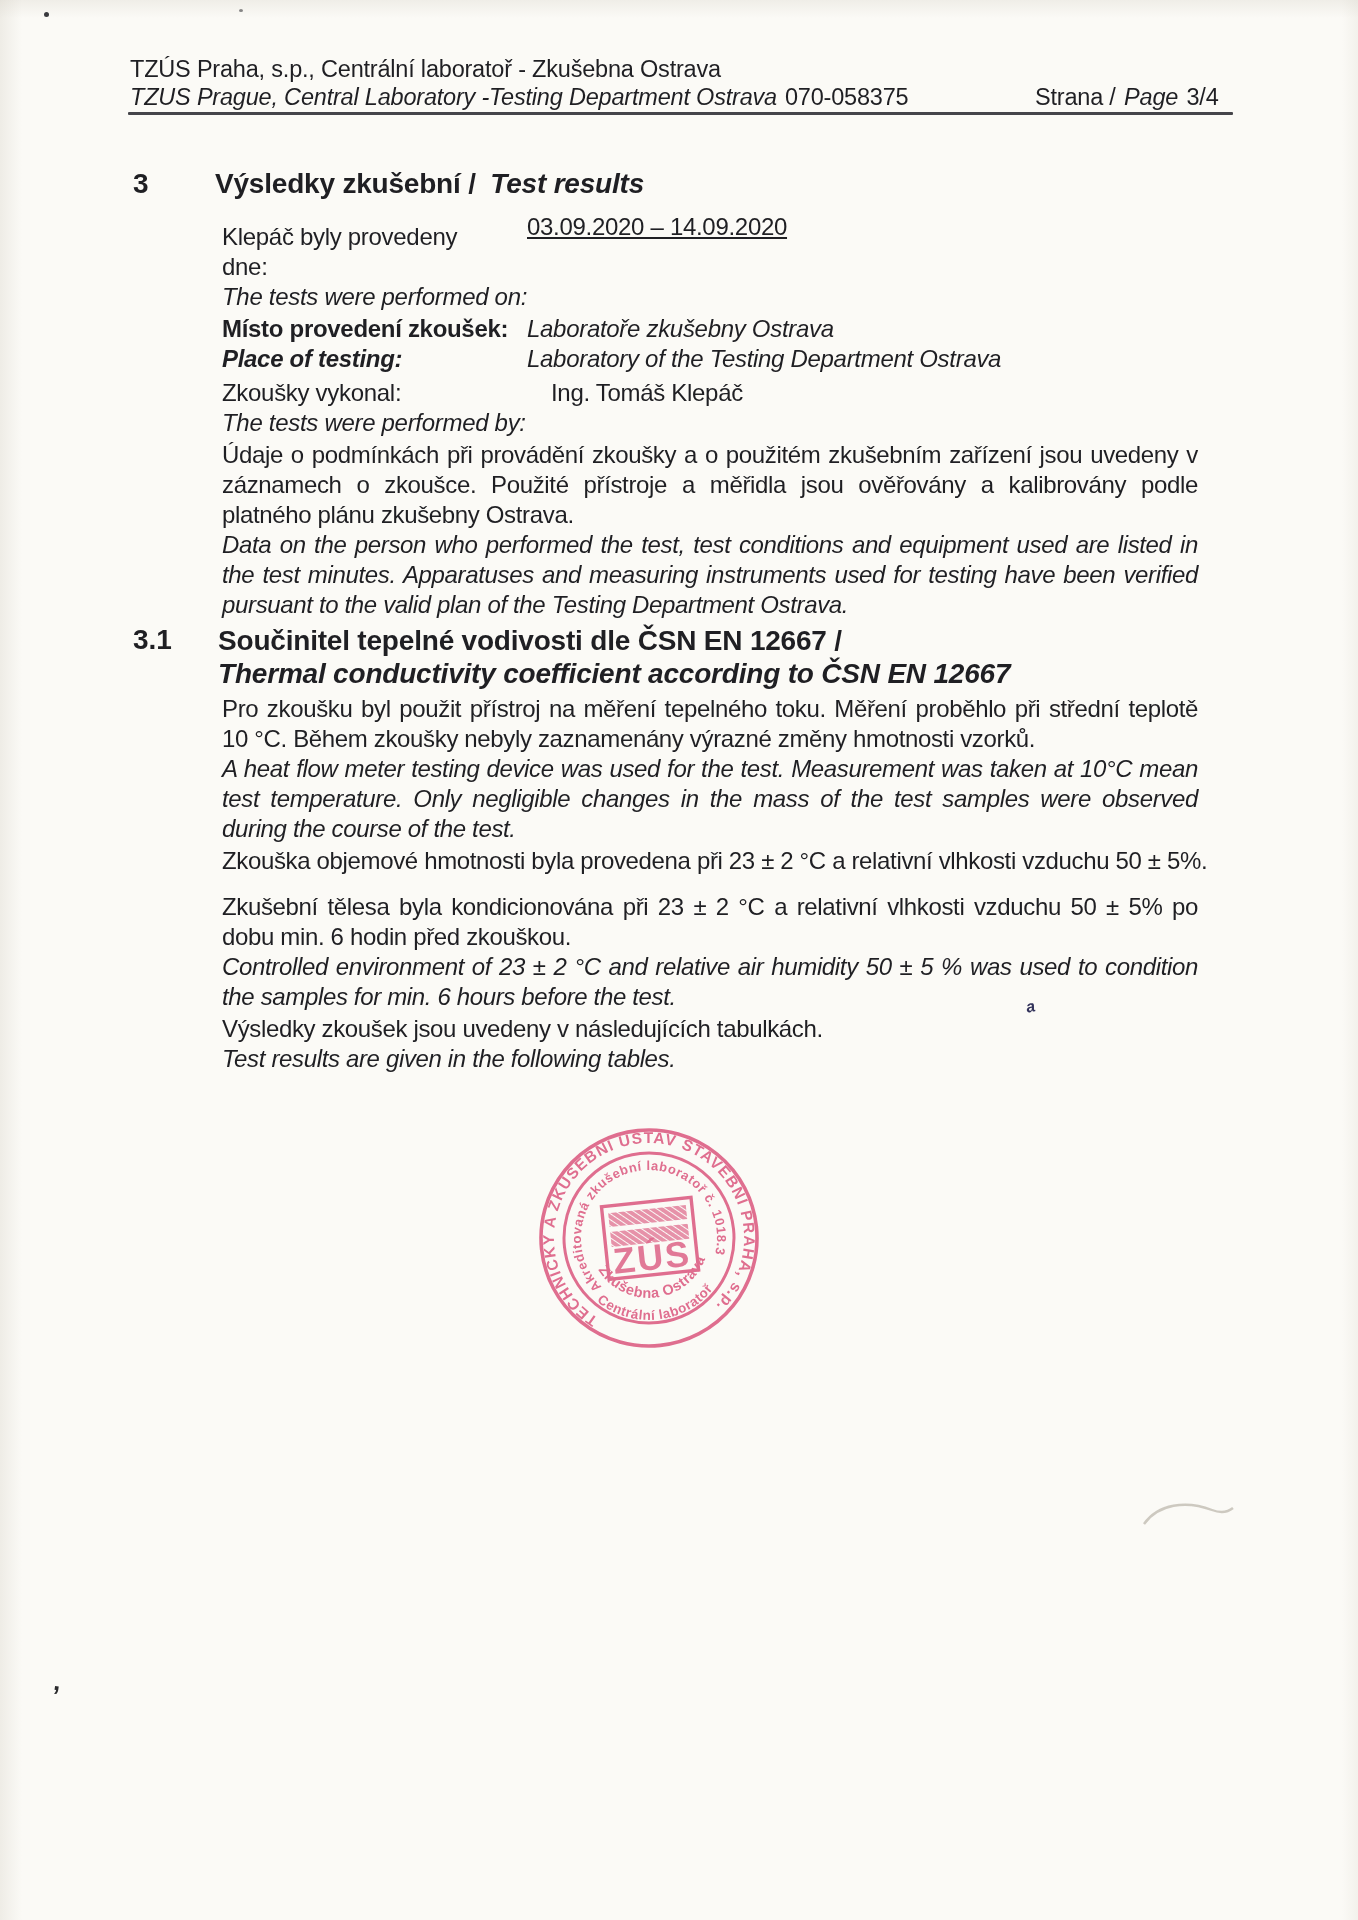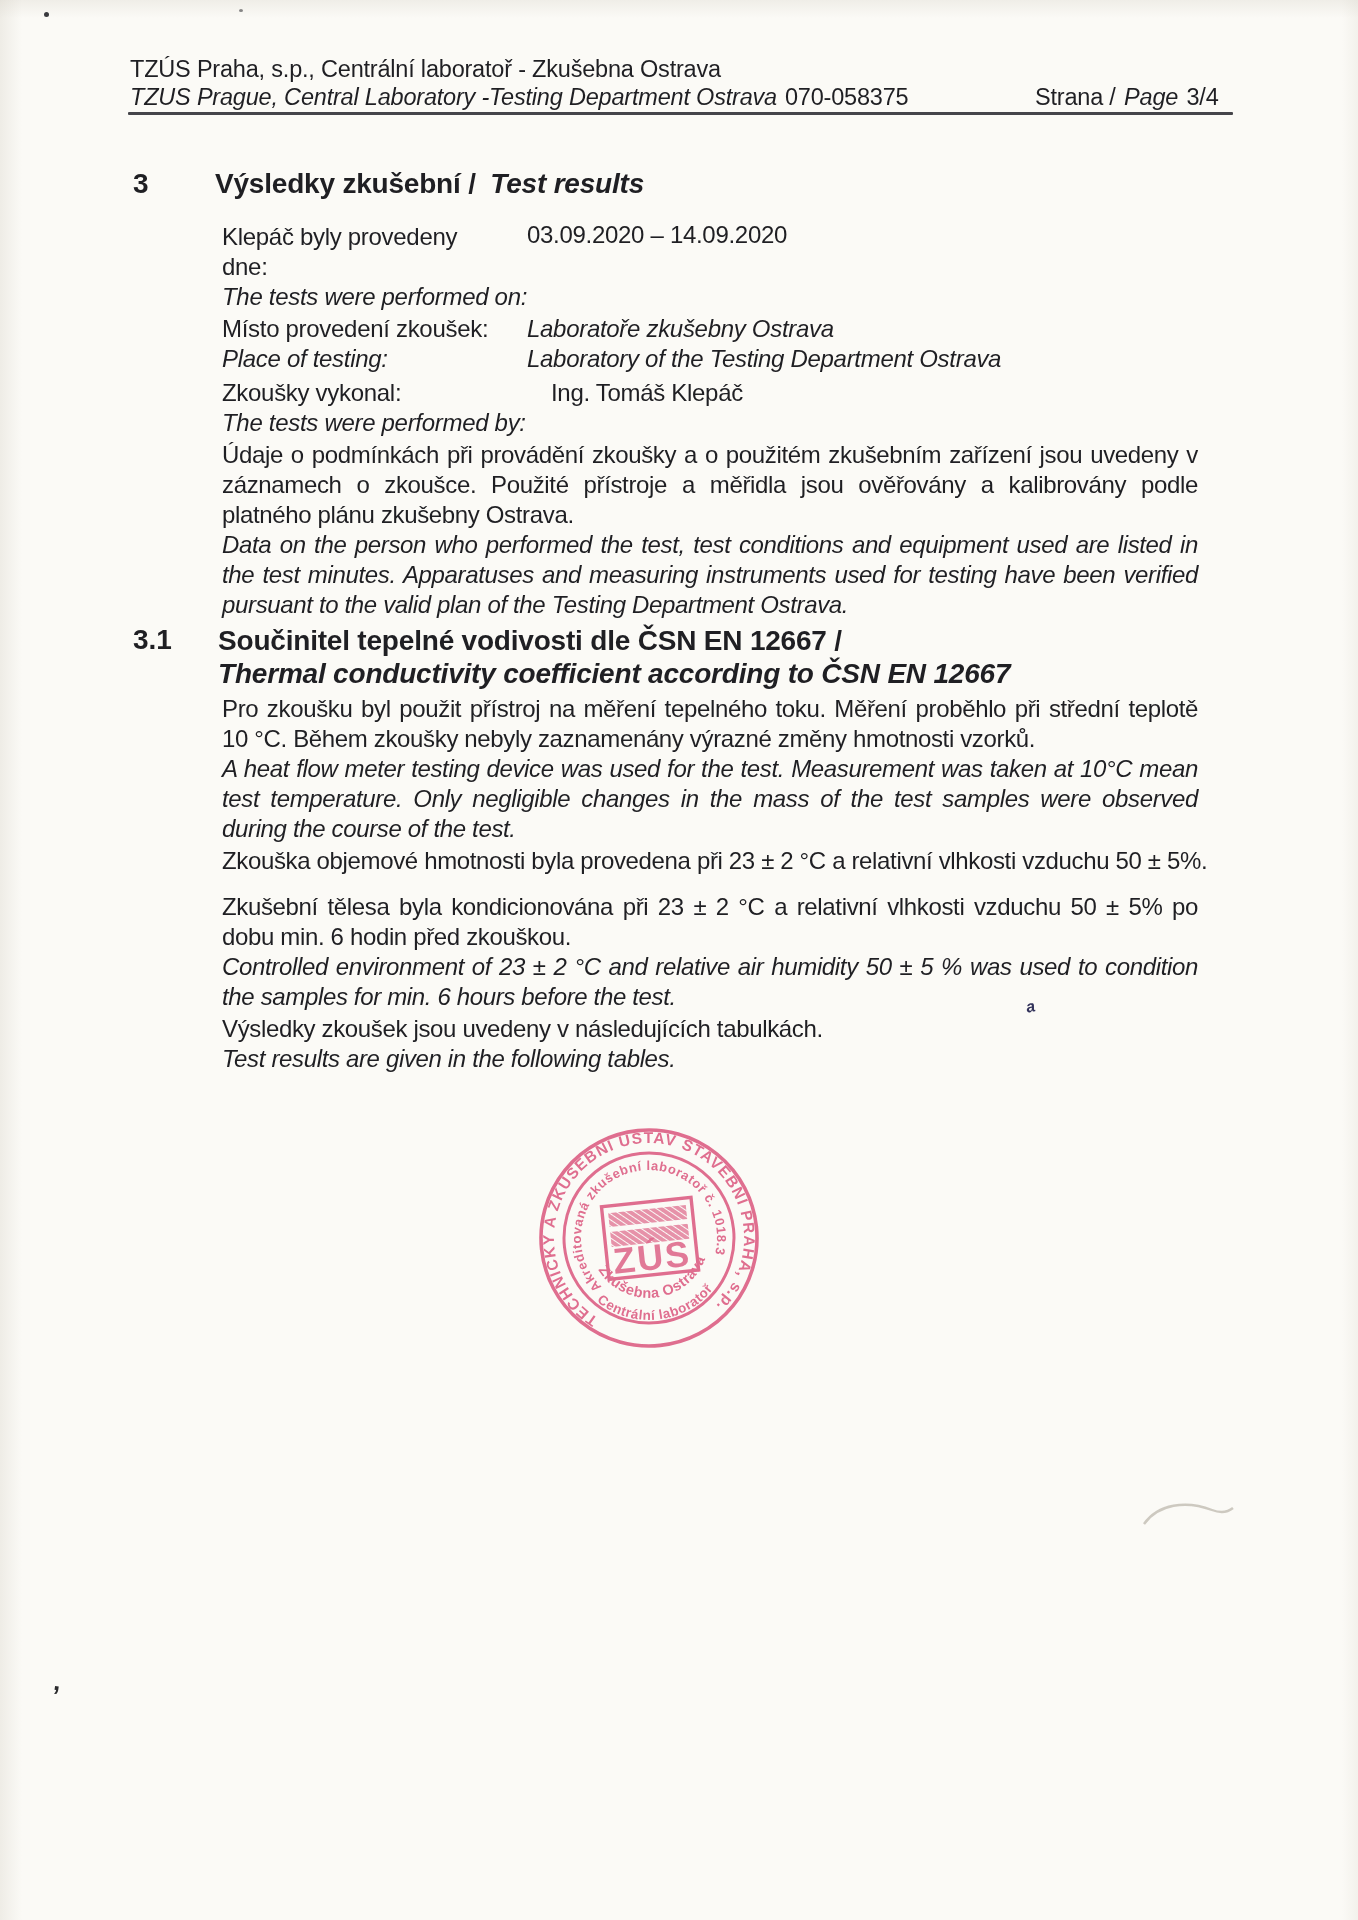--- a/index.html
+++ b/index.html
@@ -65,23 +65,23 @@
 <div class="abs h-title" style="left:215px;top:168px;">
   <span>Výsledky zkušební /</span>
   <span class="it" style="margin-left:7px;">Test results</span>
 </div>
 
 <div class="flabel" style="top:222px;">
   <div>Klepáč byly provedeny</div>
   <div>dne:</div>
   <div class="it">The tests were performed on:</div>
 </div>
-<div class="fvalue" style="top:220px;">03.09.2020 – 14.09.2020</div>
+<div class="fvalue" style="top:212px;text-decoration:underline;">03.09.2020 – 14.09.2020</div>
 
-<div class="flabel" style="top:314px;">
+<div class="flabel" style="top:314px;font-weight:bold;">
   <div>Místo provedení zkoušek:</div>
   <div class="it">Place of testing:</div>
 </div>
 <div class="fvalue" style="top:314px;">
   <div class="it">Laboratoře zkušebny Ostrava</div>
   <div class="it">Laboratory of the Testing Department Ostrava</div>
 </div>
 
 <div class="flabel" style="top:378px;">
   <div>Zkoušky vykonal:</div>

